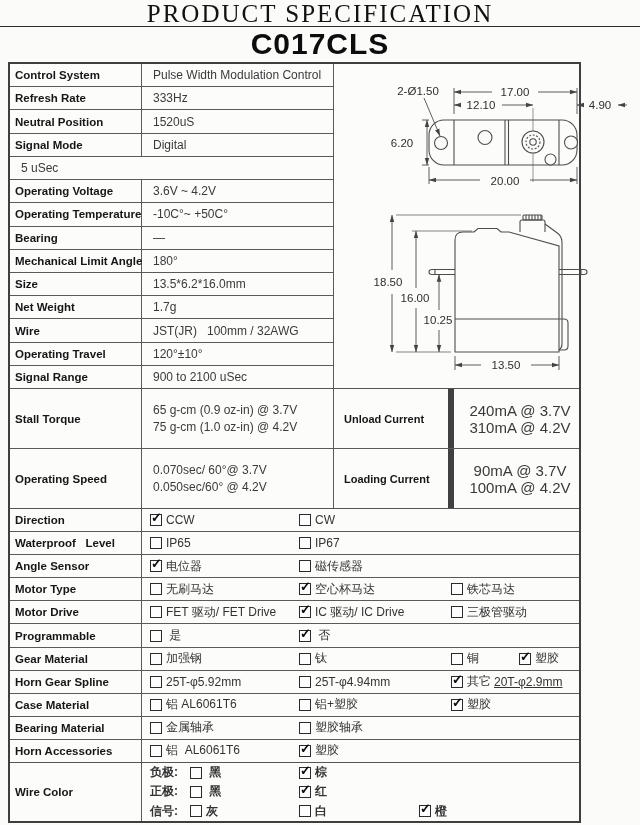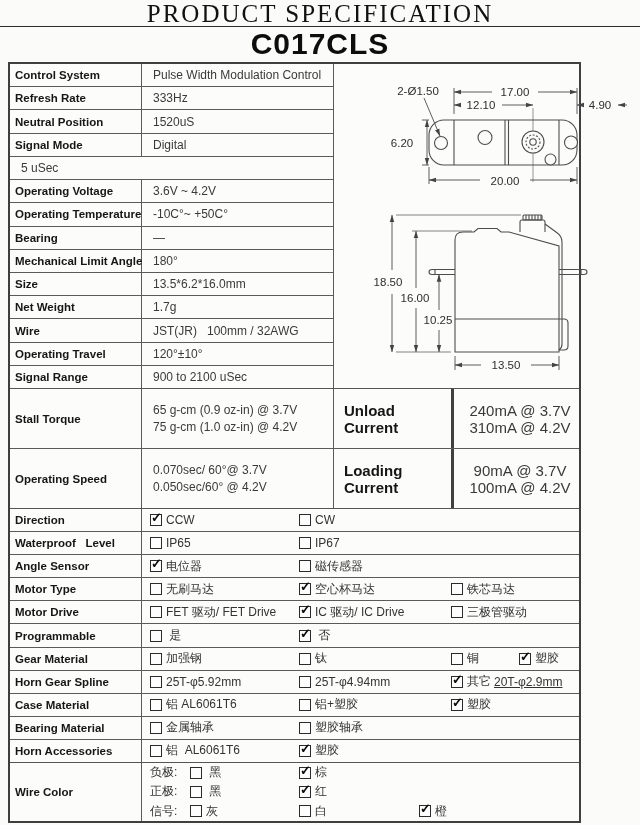--- a/index.html
+++ b/index.html
@@ -21,35 +21,35 @@
   .cell{box-sizing:border-box;display:flex;align-items:center;}
   .lab{width:132px;flex:none;border-right:1px solid #5a5a5a;padding-left:5px;font-weight:bold;font-size:11.5px;white-space:pre;color:#161616;}
   .val{flex:1;border-right:1px solid #5a5a5a;padding-left:11px;font-size:12px;color:#3a3a3a;white-space:pre;}
   .draw-cell{flex:1;position:relative;}
   .drawing{position:absolute;left:0;top:0;}
   
   .mrow{flex:1;display:flex;box-sizing:border-box;border-bottom:1px solid #5a5a5a;}
   .mrow:last-child{border-bottom:none;}
   .val2{width:192px;flex:none;border-right:1px solid #5a5a5a;padding-left:11px;font-size:12px;color:#3a3a3a;flex-direction:column;justify-content:center;align-items:flex-start;display:flex;}
   .val2 div{line-height:17px;}
-  .lab2{width:120px;flex:none;border-right:3px solid #404040;padding-left:10px;font-weight:bold;font-size:15px;color:#161616;}
+  .lab2{width:120px;flex:none;border-right:6px solid #404040;padding-left:10px;font-weight:bold;font-size:11px;color:#161616;}
   .val3{flex:1;padding-left:7px;font-size:15px;color:#3a3a3a;flex-direction:column;justify-content:center;display:flex;}
   .val3 div{line-height:17px;}
   
   .orow{flex:1;display:flex;box-sizing:border-box;border-bottom:1px solid #5a5a5a;}
   .orow:last-child{border-bottom:none;}
   .opts{flex:1;position:relative;}
   .opt{position:absolute;top:0;bottom:0;display:flex;align-items:center;font-size:12px;color:#333;white-space:pre;}
   .c0{left:8px;}.c1{left:157px;}.c2{left:277px;padding-left:32px;}.c3{left:377px;}
   .w0{left:48px;}.w1{left:157px;}.w2{left:277px;}
   .cb{width:10px;height:10px;border:1.4px solid #2b2b2b;flex:none;margin-right:4px;position:relative;background:#fdfdfd;}
   .cb[data-checked="true"]::after{content:"\2713";position:absolute;left:0px;top:-5px;font-size:13px;font-weight:bold;color:#0c0c0c;}
   .ou{text-decoration:underline;margin-left:3px;}
   
-  .wc-lines{flex:1;display:flex;flex-direction:column;}
+  .wc-lines{flex:1;display:flex;flex-direction:column;font-weight:bold;}
   .wc-line{flex:1;position:relative;}
   .wc-name{position:absolute;left:8px;top:0;bottom:0;display:flex;align-items:center;font-size:12px;color:#333;}
   svg text{font-family:"Liberation Sans",sans-serif;font-size:11.5px;fill:#2e2e2e;}
 </style>
 </head>
 <body>
 
 <div class="sheet">
   <div class="doc-title">PRODUCT SPECIFICATION</div>
   <div class="title-rule"></div>

